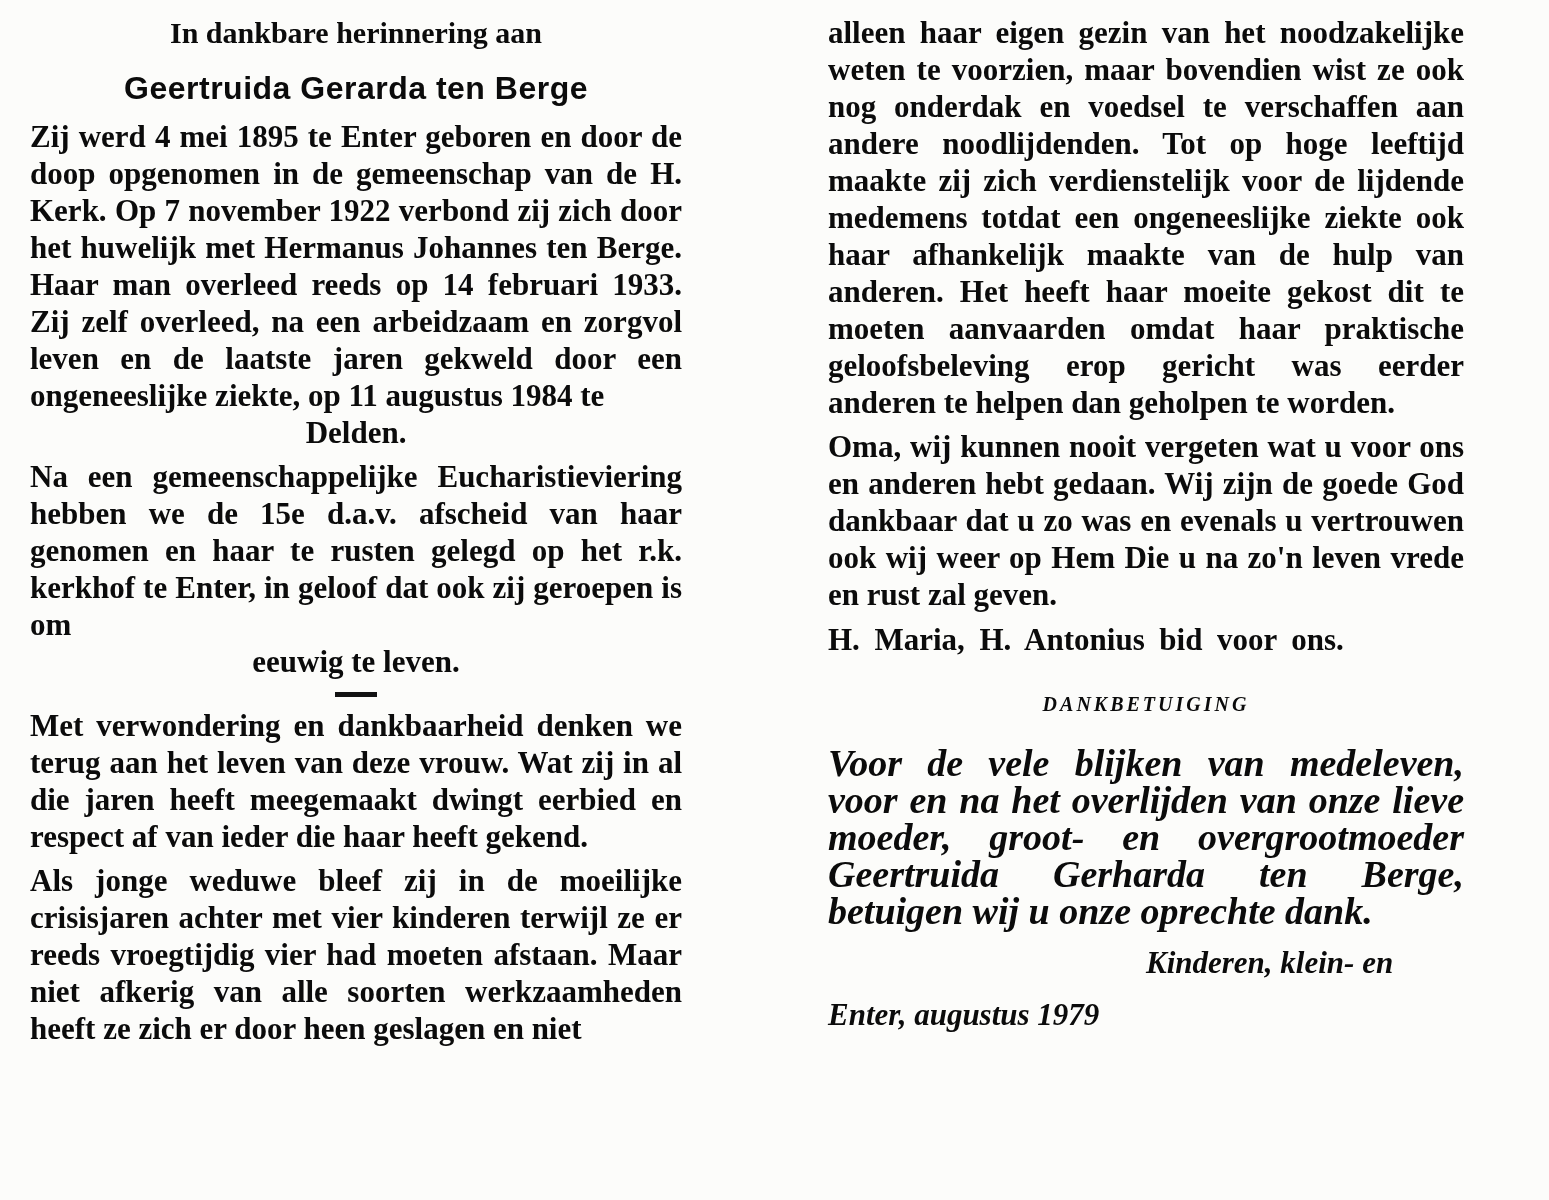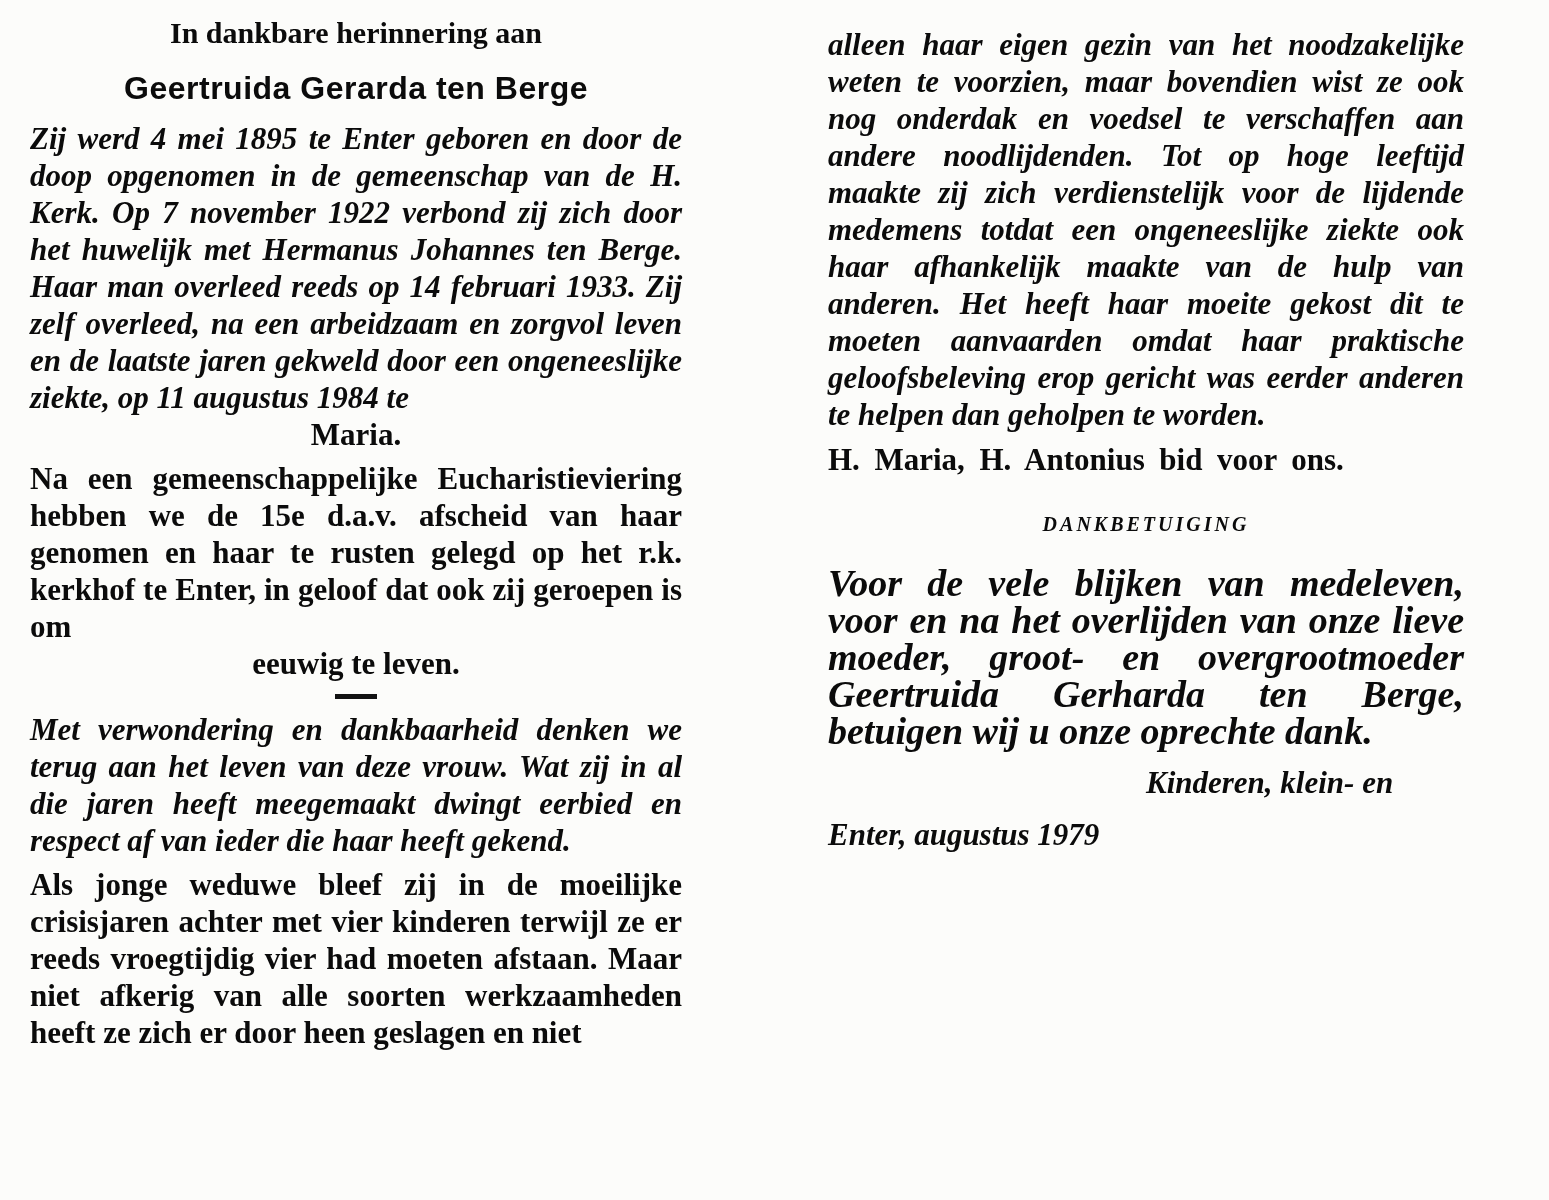--- a/index.html
+++ b/index.html
@@ -32,21 +32,21 @@
     margin: 16px 0 10px 0;
     letter-spacing: 0.5px;
   }
   .body {
     font-size: 31px; line-height: 37px;
     font-weight: 700;
     text-align: justify;
     text-justify: inter-word;
     margin-top: 7px;
   }
-  .body.first { margin-top: 12px; font-style: italic; }
+  .body.first { margin-top: 0; }
   .center-line {
     font-size: 31px; line-height: 37px;
     font-weight: 700;
     text-align: center;
   }
   .divider {
     width: 42px; height: 5px;
     background: #121212;
     margin: 12px auto 10px auto;
   }
@@ -85,35 +85,36 @@
 </head>
 <body>
 
 <div class="page">
 
   <div class="col col-left">
     <div class="header-line">In dankbare herinnering aan</div>
     <div class="deceased-name">Geertruida Gerarda ten Berge</div>
 
     <p class="body first">Zij werd 4 mei 1895 te Enter geboren en door de doop opgenomen in de gemeenschap van de H. Kerk. Op 7 november 1922 verbond zij zich door het huwelijk met Hermanus Johannes ten Berge. Haar man overleed reeds op 14 februari 1933. Zij zelf overleed, na een arbeidzaam en zorgvol leven en de laatste jaren gekweld door een ongeneeslijke ziekte, op 11 augustus 1984 te</p>
-    <div class="center-line">Maria.</div>
+    <div class="center-line">Delden.</div>
 
     <p class="body">Na een gemeenschappelijke Eucharistieviering hebben we de 15e d.a.v. afscheid van haar genomen en haar te rusten gelegd op het r.k. kerkhof te Enter, in geloof dat ook zij geroepen is om</p>
     <div class="center-line">eeuwig te leven.</div>
 
     <div class="divider"></div>
 
     <p class="body first">Met verwondering en dankbaarheid denken we terug aan het leven van deze vrouw. Wat zij in al die jaren heeft meegemaakt dwingt eerbied en respect af van ieder die haar heeft gekend.</p>
 
     <p class="body">Als jonge weduwe bleef zij in de moeilijke crisisjaren achter met vier kinderen terwijl ze er reeds vroegtijdig vier had moeten afstaan. Maar niet afkerig van alle soorten werkzaamheden heeft ze zich er door heen geslagen en niet</p>
   </div>
 
   <div class="col col-right">
     <p class="body first">alleen haar eigen gezin van het noodzakelijke weten te voorzien, maar bovendien wist ze ook nog onderdak en voedsel te verschaffen aan andere noodlijdenden. Tot op hoge leeftijd maakte zij zich verdienstelijk voor de lijdende medemens totdat een ongeneeslijke ziekte ook haar afhankelijk maakte van de hulp van anderen. Het heeft haar moeite gekost dit te moeten aanvaarden omdat haar praktische geloofsbeleving erop gericht was eerder anderen te helpen dan geholpen te worden.</p>
 
+    <p class="body">Oma, wij kunnen nooit vergeten wat u voor ons en anderen hebt gedaan. Wij zijn de goede God dankbaar dat u zo was en evenals u vertrouwen ook wij weer op Hem Die u na zo'n leven vrede en rust zal geven.</p>
 
     <div class="prayer-line">H. Maria, H. Antonius bid voor ons.</div>
 
     <div class="dank-title">DANKBETUIGING</div>
 
     <p class="italic-para">Voor de vele blijken van medeleven, voor en na het overlijden van onze lieve moeder, groot- en overgrootmoeder Geertruida Gerharda ten Berge, betuigen wij u onze oprechte dank.</p>
 
     <div class="signature">
       <div>Kinderen, klein- en</div>
     </div>

